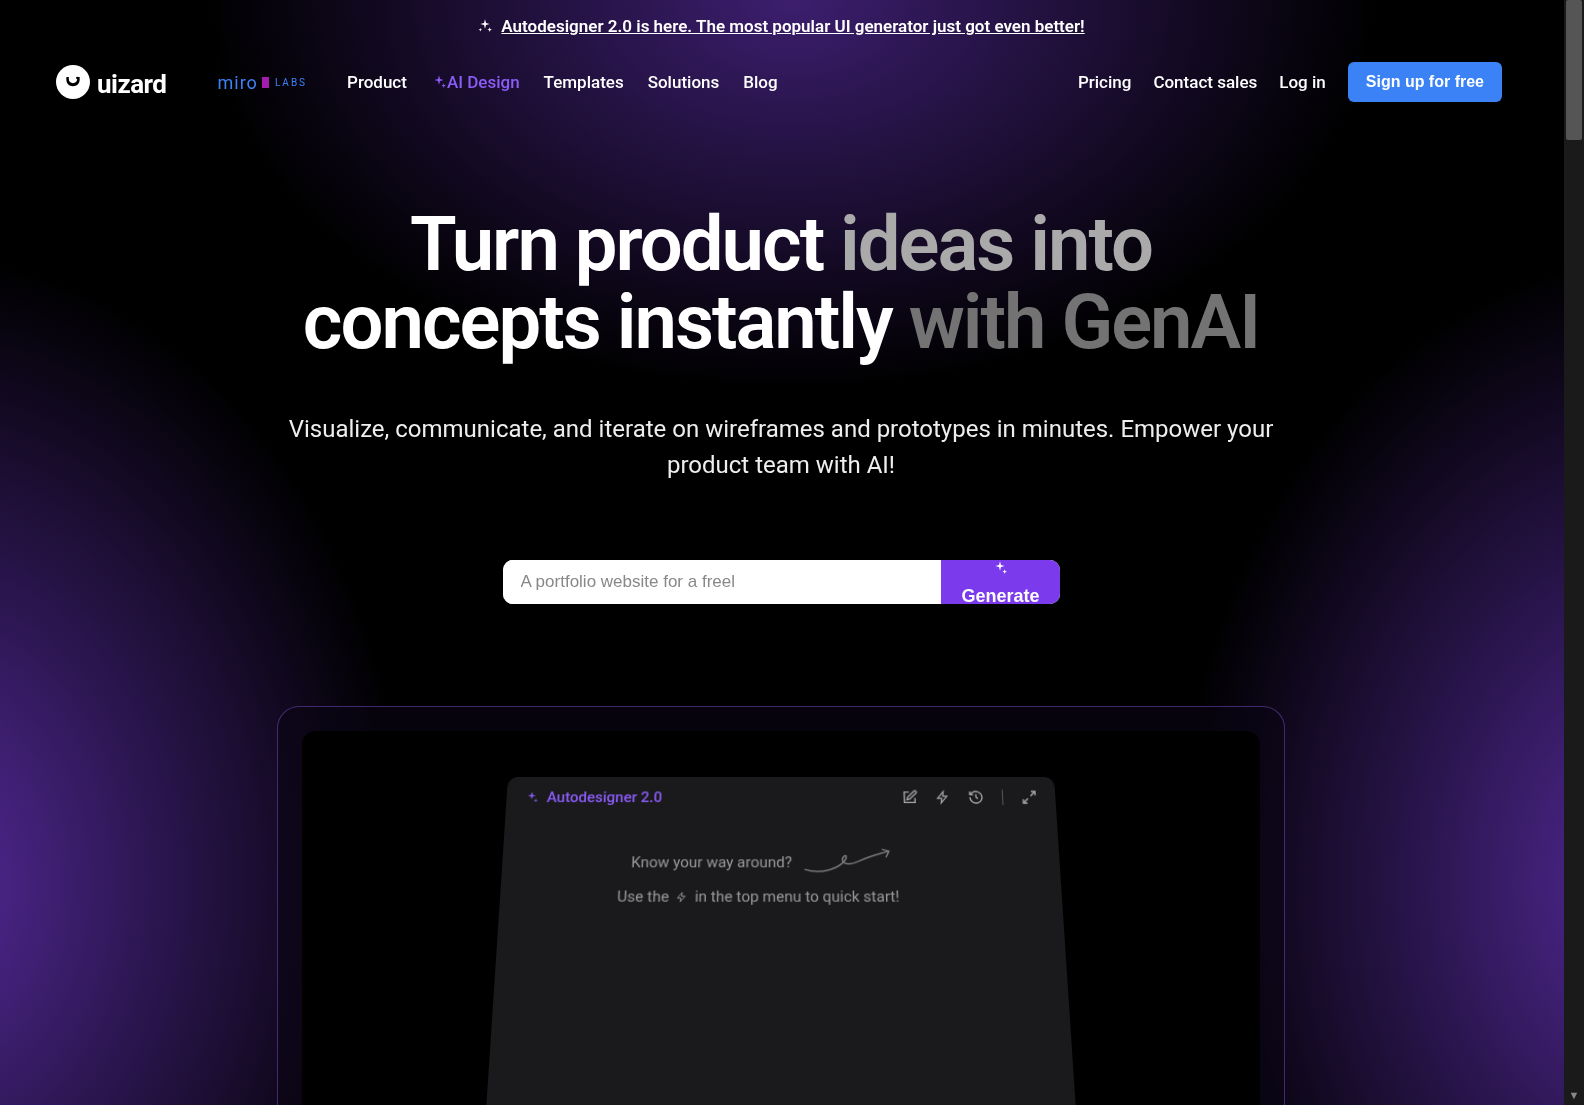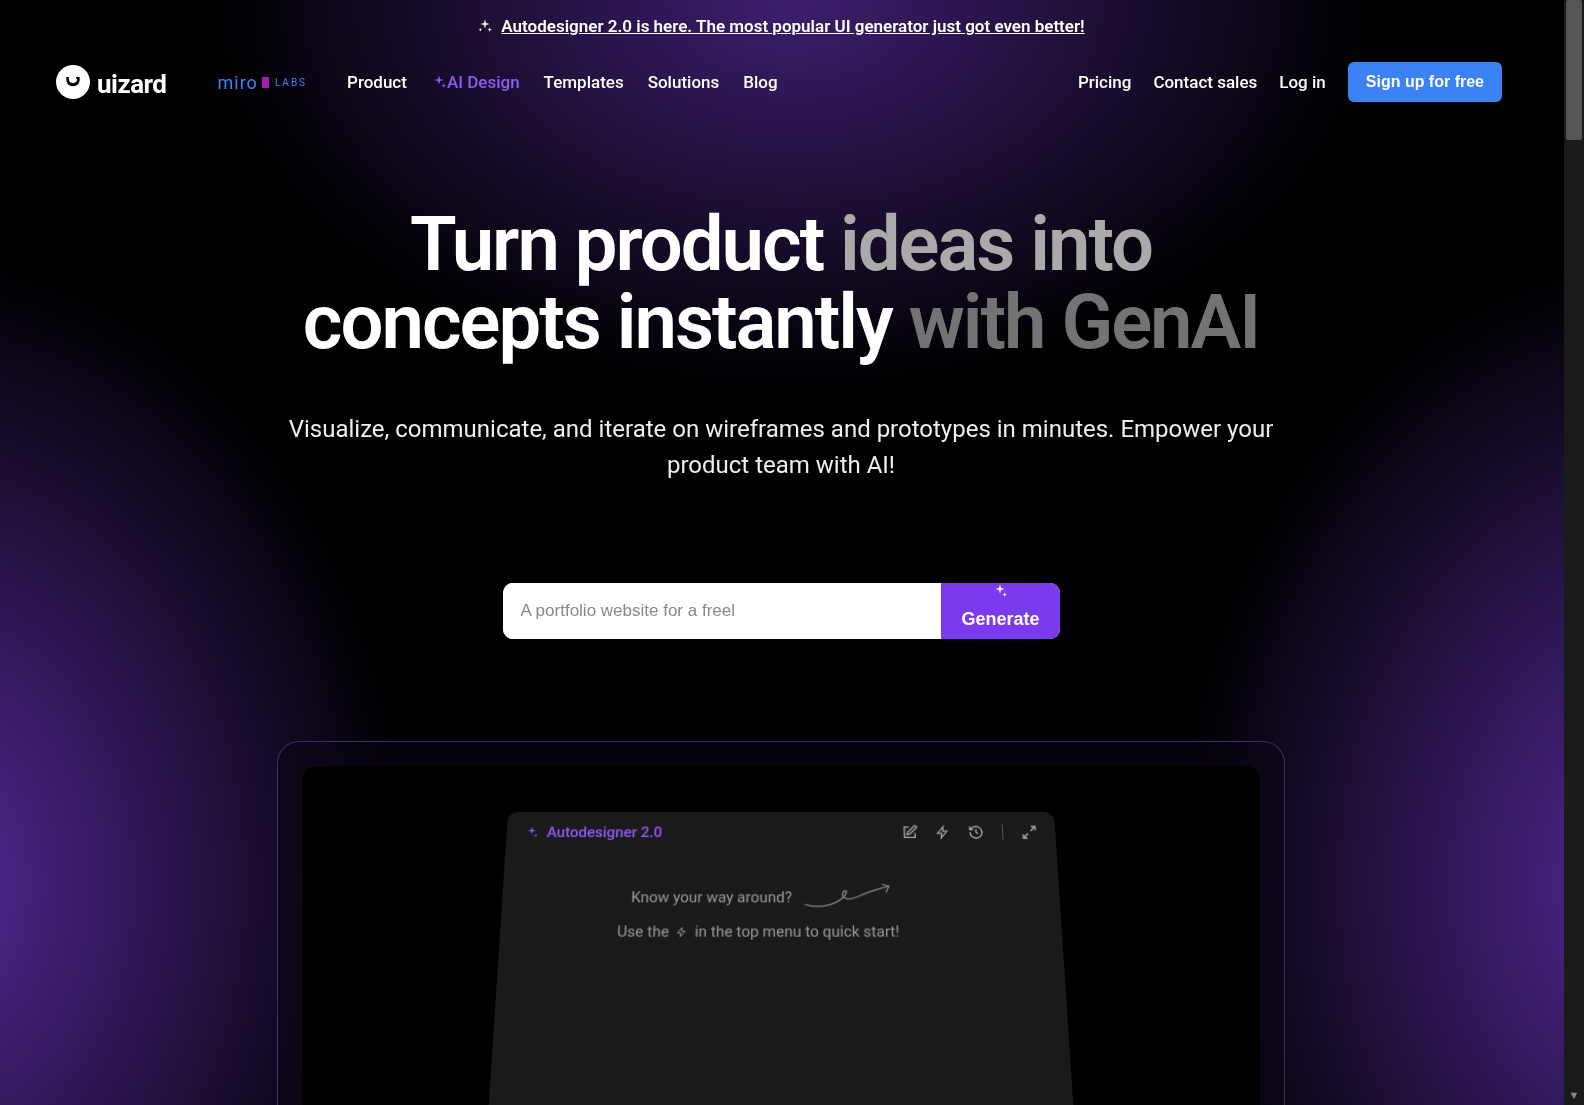--- a/index.html
+++ b/index.html
@@ -173,27 +173,27 @@
       font-size: 24px;
       font-weight: 400;
       color: #eee;
       line-height: 1.5;
       max-width: 990px;
       margin-left: auto;
       margin-right: auto;
     }
 
     .prompt-bar {
-      margin: 100px auto 0 auto;
+      margin: 77px auto 0 auto;
       width: 557px;
       display: flex;
       background: #fff;
       border-radius: 10px;
       overflow: hidden;
-      height: 56px;
+      height: 44px;
       box-shadow: 0 8px 30px rgba(0,0,0,0.4);
     }
 
     .prompt-input {
       flex: 1;
       border: none;
       outline: none;
       padding: 0 18px;
       font-size: 17px;
       color: #888;

